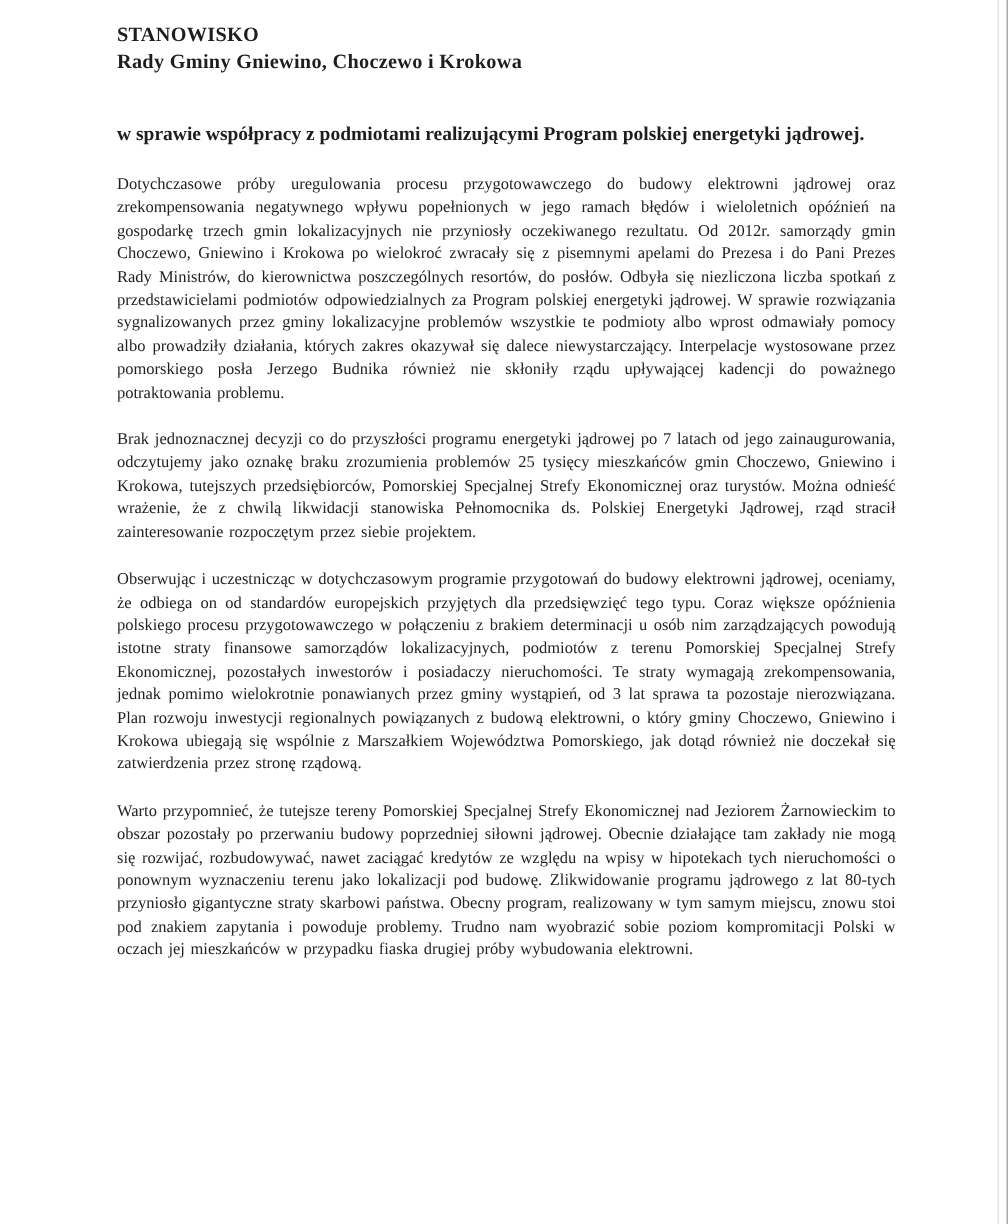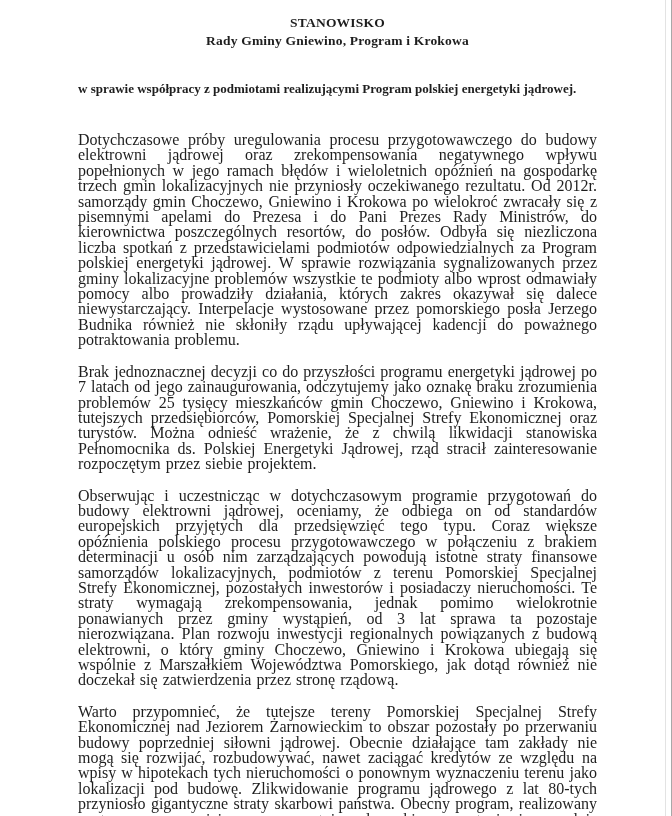--- a/index.html
+++ b/index.html
@@ -37,54 +37,53 @@
     width: 1px;
     background: #a8a8a8;
   }
   .content {
     position: absolute;
     top: 14px;
     left: 78px;
     width: 519px;
   }
   .doc-header {
-    text-align: center;
     font-weight: bold;
     font-size: 13.5px;
     line-height: 17.5px;
     letter-spacing: 0.2px;
   }
   .subject {
     margin-top: 31px;
-    margin-bottom: 35px;
+    margin-bottom: 19px;
     font-weight: bold;
     font-size: 13px;
     line-height: 17px;
     text-align: justify;
     text-align-last: left;
   }
   .body-text p {
     margin: 0 0 16px 0;
-    font-size: 16px;
+    font-size: 11px;
     line-height: 15.4px;
     text-align: justify;
     text-align-last: left;
     word-spacing: 1px;
   }
 </style>
 </head>
 <body>
 
 <div class="page">
 
   <div class="content">
 
     <div class="doc-header">
       <div>STANOWISKO</div>
-      <div>Rady Gminy Gniewino, Program i Krokowa</div>
+      <div>Rady Gminy Gniewino, Choczewo i Krokowa</div>
     </div>
 
     <div class="subject">w sprawie współpracy z podmiotami realizującymi Program polskiej energetyki jądrowej.</div>
 
     <div class="body-text">
       <p>Dotychczasowe próby uregulowania procesu przygotowawczego do budowy elektrowni jądrowej oraz zrekompensowania negatywnego wpływu popełnionych w jego ramach błędów i wieloletnich opóźnień na gospodarkę trzech gmin lokalizacyjnych nie przyniosły oczekiwanego rezultatu. Od 2012r. samorządy gmin Choczewo, Gniewino i Krokowa po wielokroć zwracały się z pisemnymi apelami do Prezesa i do Pani Prezes Rady Ministrów, do kierownictwa poszczególnych resortów, do posłów. Odbyła się niezliczona liczba spotkań z przedstawicielami podmiotów odpowiedzialnych za Program polskiej energetyki jądrowej. W sprawie rozwiązania sygnalizowanych przez gminy lokalizacyjne problemów wszystkie te podmioty albo wprost odmawiały pomocy albo prowadziły działania, których zakres okazywał się dalece niewystarczający. Interpelacje wystosowane przez pomorskiego posła Jerzego Budnika również nie skłoniły rządu upływającej kadencji do poważnego potraktowania problemu.</p>
       <p>Brak jednoznacznej decyzji co do przyszłości programu energetyki jądrowej po 7 latach od jego zainaugurowania, odczytujemy jako oznakę braku zrozumienia problemów 25 tysięcy mieszkańców gmin Choczewo, Gniewino i Krokowa, tutejszych przedsiębiorców, Pomorskiej Specjalnej Strefy Ekonomicznej oraz turystów. Można odnieść wrażenie, że z chwilą likwidacji stanowiska Pełnomocnika ds. Polskiej Energetyki Jądrowej, rząd stracił zainteresowanie rozpoczętym przez siebie projektem.</p>
       <p>Obserwując i uczestnicząc w dotychczasowym programie przygotowań do budowy elektrowni jądrowej, oceniamy, że odbiega on od standardów europejskich przyjętych dla przedsięwzięć tego typu. Coraz większe opóźnienia polskiego procesu przygotowawczego w połączeniu z brakiem determinacji u osób nim zarządzających powodują istotne straty finansowe samorządów lokalizacyjnych, podmiotów z terenu Pomorskiej Specjalnej Strefy Ekonomicznej, pozostałych inwestorów i posiadaczy nieruchomości. Te straty wymagają zrekompensowania, jednak pomimo wielokrotnie ponawianych przez gminy wystąpień, od 3 lat sprawa ta pozostaje nierozwiązana. Plan rozwoju inwestycji regionalnych powiązanych z budową elektrowni, o który gminy Choczewo, Gniewino i Krokowa ubiegają się wspólnie z Marszałkiem Województwa Pomorskiego, jak dotąd również nie doczekał się zatwierdzenia przez stronę rządową.</p>
       <p>Warto przypomnieć, że tutejsze tereny Pomorskiej Specjalnej Strefy Ekonomicznej nad Jeziorem Żarnowieckim to obszar pozostały po przerwaniu budowy poprzedniej siłowni jądrowej. Obecnie działające tam zakłady nie mogą się rozwijać, rozbudowywać, nawet zaciągać kredytów ze względu na wpisy w hipotekach tych nieruchomości o ponownym wyznaczeniu terenu jako lokalizacji pod budowę. Zlikwidowanie programu jądrowego z lat 80-tych przyniosło gigantyczne straty skarbowi państwa. Obecny program, realizowany w tym samym miejscu, znowu stoi pod znakiem zapytania i powoduje problemy. Trudno nam wyobrazić sobie poziom kompromitacji Polski w oczach jej mieszkańców w przypadku fiaska drugiej próby wybudowania elektrowni.</p>
     </div>

